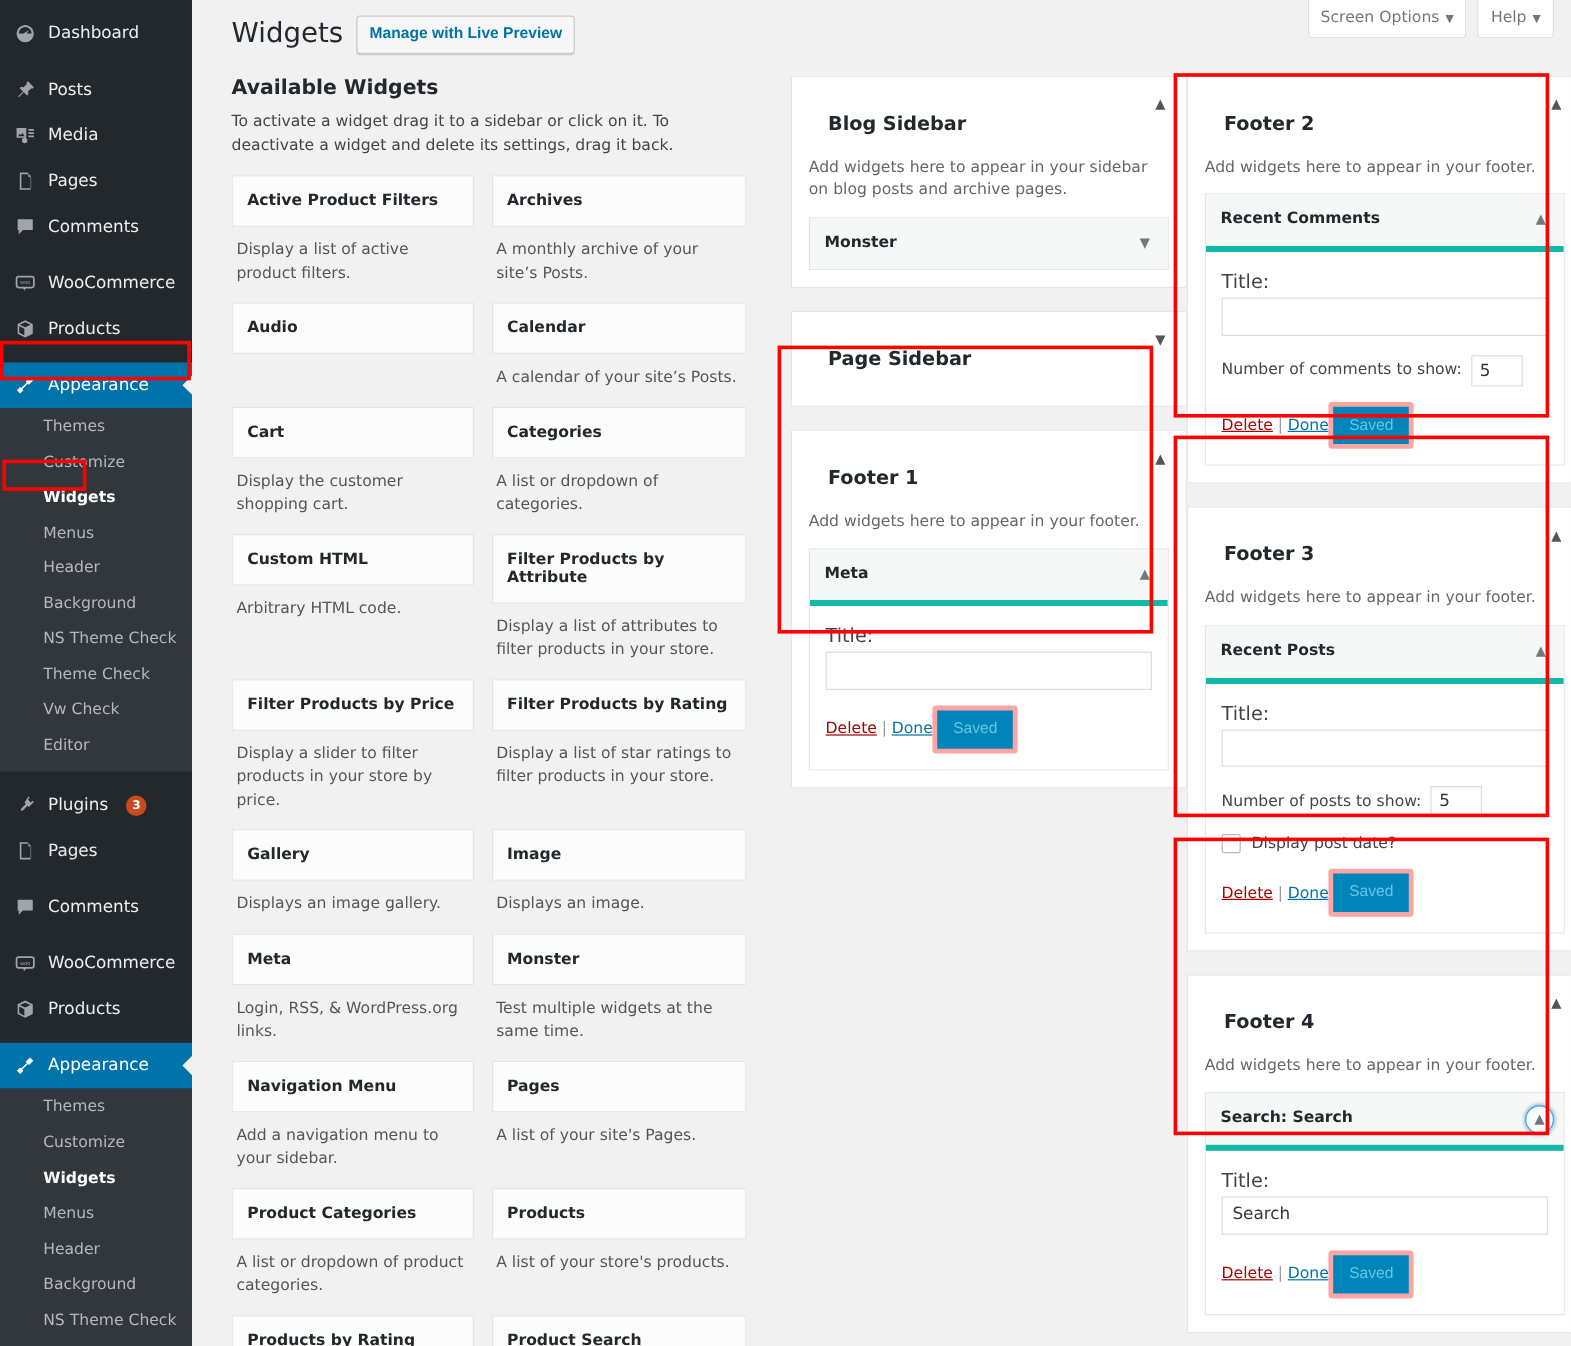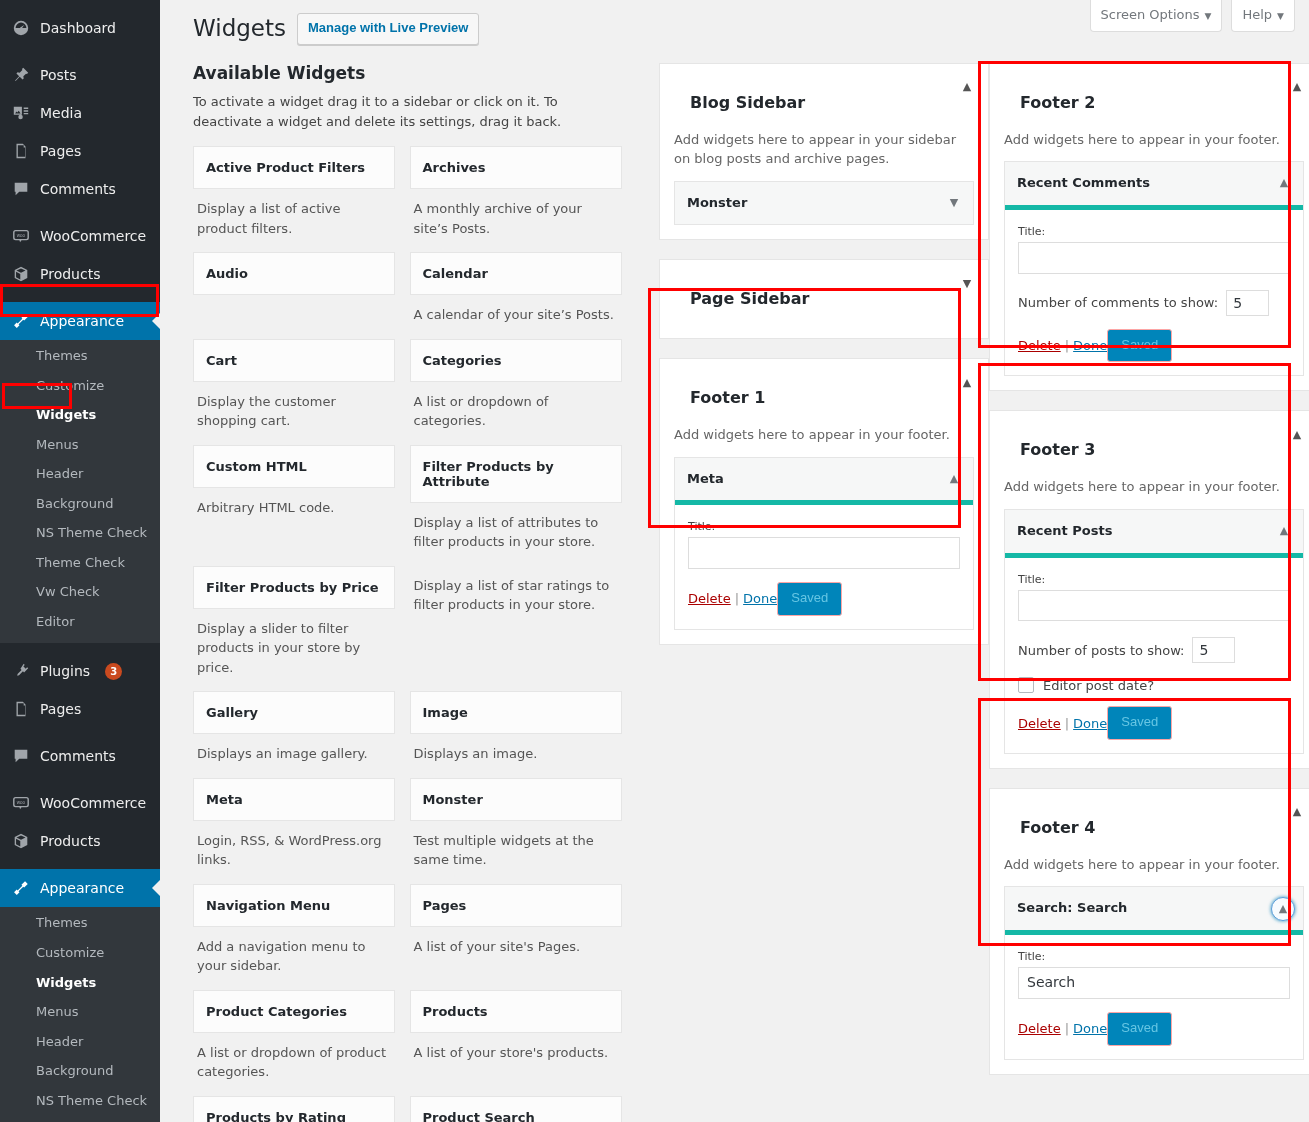--- a/index.html
+++ b/index.html
@@ -108,38 +108,38 @@
     position:absolute; right:12px; top:50%; margin-top:-7px;
     width:14px; height:14px; color:#72777c; font-size:11px;
     display:flex; align-items:center; justify-content:center;
   }
   .wi-toggle.focus {
     width:24px; height:24px; margin-top:-12px; right:8px;
     border:1px solid #5b9dd9; border-radius:50%;
     background:#f7fbfe; box-shadow:0 0 3px 1px rgba(30,140,190,.55);
   }
   .wi-body { padding:15px 13px 13px; background:#fff; }
-  .fld-label { display:block; font-size:11px; color:#444; margin-bottom:4px; }
+  .fld-label { display:block; font-size:16px; color:#444; margin-bottom:4px; }
   .txt {
     width:100%; border:1px solid #ddd; background:#fff;
     padding:5px 8px; font-family:inherit; font-size:14px; color:#32373c;
     line-height:1.4; border-radius:0; outline:none;
   }
   .num-row { display:flex; align-items:center; gap:8px; margin-top:16px; font-size:13px; color:#444; }
   .num { width:43px; border:1px solid #ddd; padding:4px 6px; font-family:inherit; font-size:14px; color:#32373c; outline:none; }
   .chk-row { display:flex; align-items:center; gap:9px; margin-top:14px; font-size:13px; color:#444; }
   .chk { width:16px; height:16px; border:1px solid #b4b9be; background:#fff; border-radius:2px; flex:0 0 16px; }
   .wi-foot { display:flex; align-items:center; justify-content:flex-start; margin-top:13px; }
   .wi-links { font-size:13px; color:#999; }
   .wi-links a { text-decoration:underline; }
   .lnk-del { color:#a00; }
   .lnk-done { color:#0073aa; }
   .sep { margin:0 4px; color:#999; }
   .btn-saved {
-    background:#0085ba; border:1px solid #fca5a5; color:#66c6e4;
+    background:#0085ba; border:4px solid #fca5a5; color:#66c6e4;
     padding:5px 13px 6px; font-size:13px; border-radius:3px; line-height:1.6;
   }
 </style>
 </head>
 <body>
 
 <div id="adminmenu">
 
   <div class="menu-sep"></div>
 
@@ -368,20 +368,21 @@
           </div>
           <div class="wcell">
             <div class="wbox">Filter Products by Attribute</div>
             <div class="wdesc">Display a list of attributes to filter products in your store.</div>
           </div>
           <div class="wcell">
             <div class="wbox">Filter Products by Price</div>
             <div class="wdesc">Display a slider to filter products in your store by price.</div>
           </div>
           <div class="wcell">
+            <div class="wbox">Filter Products by Rating</div>
             <div class="wdesc">Display a list of star ratings to filter products in your store.</div>
           </div>
           <div class="wcell">
             <div class="wbox">Gallery</div>
             <div class="wdesc">Displays an image gallery.</div>
           </div>
           <div class="wcell">
             <div class="wbox">Image</div>
             <div class="wdesc">Displays an image.</div>
           </div>
@@ -516,21 +517,21 @@
             </div>
             <div class="wi-body">
               <label class="fld-label">Title:</label>
               <input class="txt" type="text" value="" style="">
               <div class="num-row">
                 <span>Number of posts to show:</span>
                 <input class="num" type="text" value="5" style="">
               </div>
               <div class="chk-row">
                 <span class="chk"></span>
-                <span>Editor post date?</span>
+                <span>Display post date?</span>
               </div>
               <div class="wi-foot">
                 <div class="wi-links">
                   <a class="lnk-del">Delete</a><span class="sep">|</span><a class="lnk-done">Done</a>
                 </div>
                 <button class="btn-saved">Saved</button>
               </div>
             </div>
           </div>
         </div>

